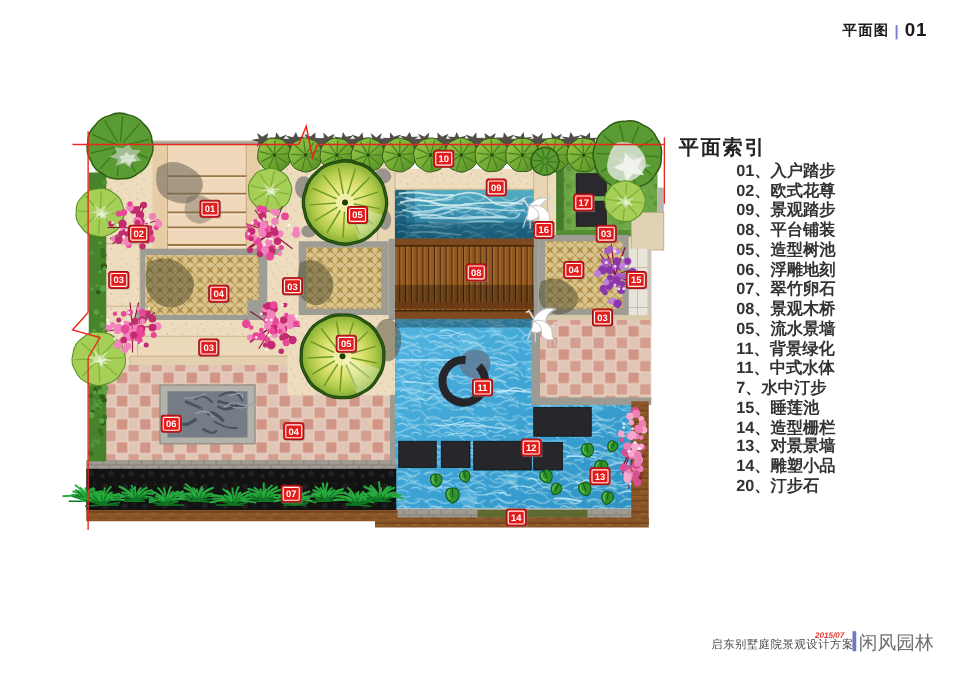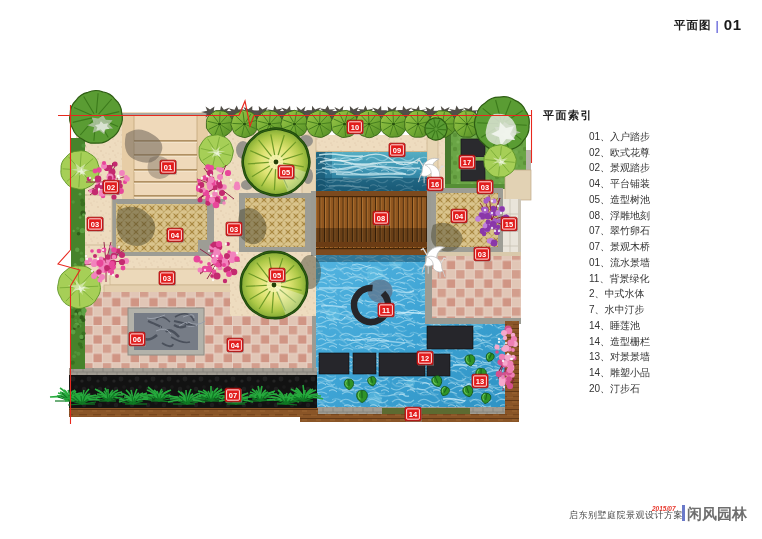--- a/index.html
+++ b/index.html
@@ -1508,41 +1508,41 @@
 <g>
         <rect x="452.0" y="210.2" width="16" height="13.5" fill="#999" opacity="0.5"></rect>
         <rect x="451.0" y="209.2" width="16" height="13.5" rx="1.5" fill="#e21b1b" stroke="#9d0f0f" stroke-width="0.8"></rect>
         <rect x="452.6" y="210.8" width="12.8" height="10.3" rx="1" fill="none" stroke="#ffffff" stroke-width="0.9" opacity="0.95"></rect>
         <text x="459.0" y="218.8" font-size="7.5" font-weight="bold" fill="#ffffff" text-anchor="middle" font-family="Liberation Sans, sans-serif">04</text>
       </g>
 </svg>
 
 <div style="position:absolute;left:674px;top:16px;width:88px;font-family:'Liberation Sans',sans-serif;"><span style="font-size:11.5px;font-weight:bold;color:#1a1a1a;letter-spacing:1px;vertical-align:1px;">平面图</span><span style="font-size:12px;font-weight:bold;color:#7b7be0;padding:0 5px 0 4px;">|</span><span style="font-size:15px;font-weight:bold;color:#1a1a1a;letter-spacing:0.5px;">01</span></div>
 
-<div style="position:absolute;left:543px;top:108px;font-family:'Liberation Sans',sans-serif;font-size:11px;font-weight:bold;color:#222;letter-spacing:1.5px;">平面索引</div>
-
-<div style="position:absolute;left:589px;top:129px;font-family:'Liberation Sans',sans-serif;font-size:10px;font-weight:normal;color:#333;line-height:15.73px;white-space:nowrap;">
+<div style="position:absolute;left:543px;top:108px;font-family:'Liberation Sans',sans-serif;font-size:16px;font-weight:bold;color:#222;letter-spacing:1.5px;">平面索引</div>
+
+<div style="position:absolute;left:589px;top:129px;font-family:'Liberation Sans',sans-serif;font-size:13px;font-weight:bold;color:#333;line-height:15.73px;white-space:nowrap;">
       <div>01、入户踏步</div>
       <div>02、欧式花尊</div>
-      <div>02、景观踏步</div>
-      <div>04、平台铺装</div>
+      <div>09、景观踏步</div>
+      <div>08、平台铺装</div>
       <div>05、造型树池</div>
-      <div>08、浮雕地刻</div>
+      <div>06、浮雕地刻</div>
       <div>07、翠竹卵石</div>
-      <div>07、景观木桥</div>
-      <div>01、流水景墙</div>
+      <div>08、景观木桥</div>
+      <div>05、流水景墙</div>
       <div>11、背景绿化</div>
-      <div>2、中式水体</div>
+      <div>11、中式水体</div>
       <div>7、水中汀步</div>
-      <div>14、睡莲池</div>
+      <div>15、睡莲池</div>
       <div>14、造型栅栏</div>
       <div>13、对景景墙</div>
       <div>14、雕塑小品</div>
       <div>20、汀步石</div>
     </div>
 
 <div style="position:absolute;left:540px;top:503px;width:222px;font-family:'Liberation Sans',sans-serif;white-space:nowrap;">
       <div style="position:absolute;left:112px;top:2px;font-size:6.5px;font-weight:bold;color:#e8392e;font-style:italic;">2015/07</div>
       <div style="position:absolute;left:29px;top:6px;font-size:9px;font-weight:normal;color:#4a4a4a;letter-spacing:0.5px;">启东别墅庭院景观设计方案</div>
       <div style="position:absolute;left:142px;top:2px;width:2.5px;height:16px;background:#6a79c9;"></div>
-      <div style="position:absolute;left:147px;top:2px;font-size:15px;font-weight:bold;color:#6e6e6e;letter-spacing:0px;">闲风园林</div>
+      <div style="position:absolute;left:147px;top:2px;font-size:15px;font-weight:normal;color:#6e6e6e;letter-spacing:0px;">闲风园林</div>
     </div>
 </div>
 
 </body></html>

